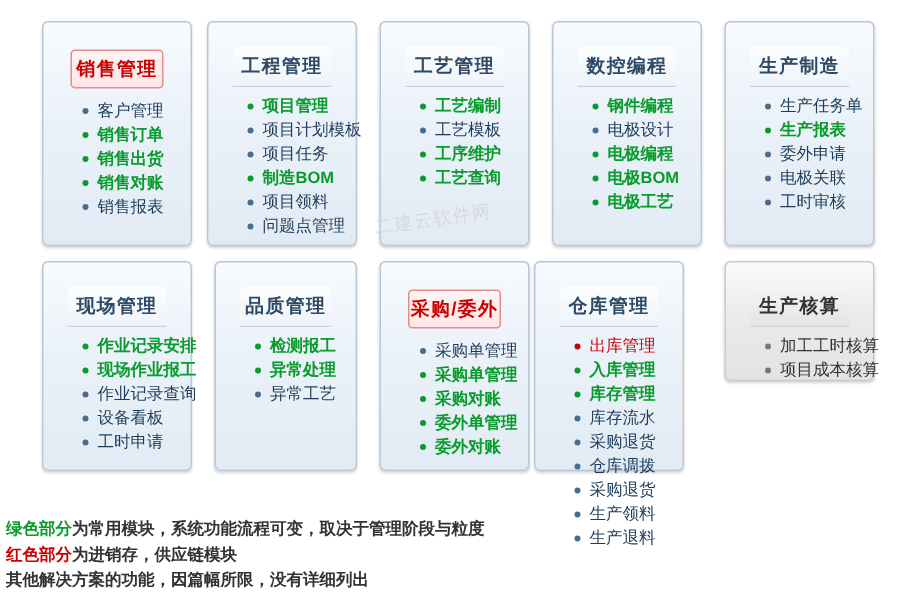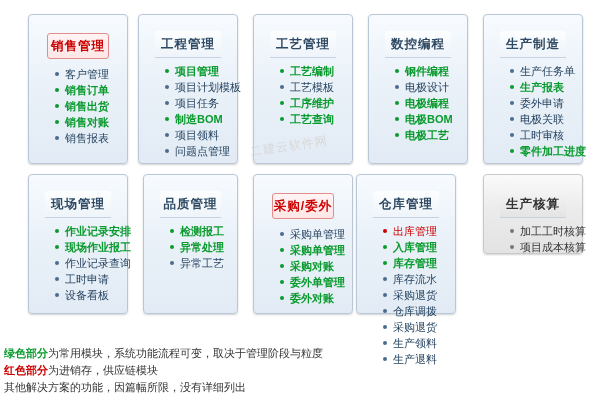--- a/index.html
+++ b/index.html
@@ -79,21 +79,21 @@
   .card.grey li:before{background:#777;}
   .legend{
     position:absolute;
     left:4px;
     bottom:4px;
     font-size:11px;
     line-height:17px;
   }
   .legend .l1 b{color:#0a9b2e;}
   .legend .l2 b{color:#cc0000;}
-  .legend .l1,.legend .l2,.legend .l3{color:#333;white-space:nowrap;}
+  .legend .l1,.legend .l2,.legend .l3{color:#333;white-space:nowrap;font-weight:bold;}
   .watermark{
     position:absolute;
     left:250px;top:138px;
     font-size:12px;
     color:#d8d8d8;
     transform:rotate(-8deg);
     letter-spacing:1px;
     pointer-events:none;
   }
 </style>
@@ -142,31 +142,30 @@
       </ul>
     </div>
     <div class="card" style="left: 483px; top: 14px; width: 100px; height: 150px;">
       <div class="hd">生产制造</div>
       <ul>
         <li class="">生产任务单</li>
         <li class="g">生产报表</li>
         <li class="">委外申请</li>
         <li class="">电极关联</li>
         <li class="">工时审核</li>
-        <li class="g">零件加工进度</li>
       </ul>
     </div>
     <div class="card" style="left: 28px; top: 174px; width: 100px; height: 140px;">
       <div class="hd">现场管理</div>
       <ul>
         <li class="g">作业记录安排</li>
         <li class="g">现场作业报工</li>
         <li class="">作业记录查询</li>
+        <li class="">设备看板</li>
         <li class="">工时申请</li>
-        <li class="">设备看板</li>
       </ul>
     </div>
     <div class="card" style="left: 143px; top: 174px; width: 95px; height: 140px;">
       <div class="hd">品质管理</div>
       <ul>
         <li class="g">检测报工</li>
         <li class="g">异常处理</li>
         <li class="">异常工艺</li>
       </ul>
     </div>

